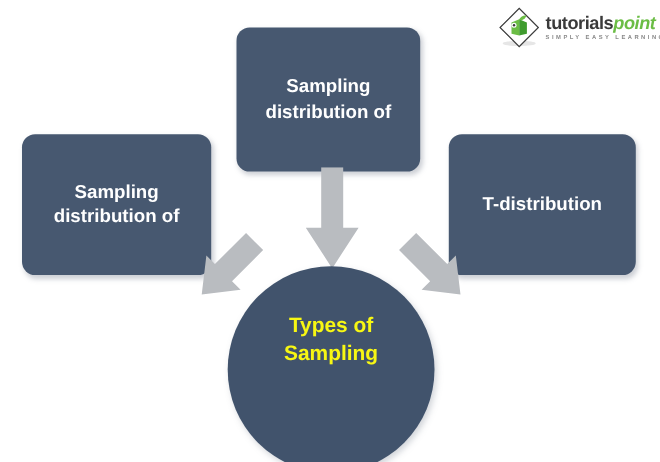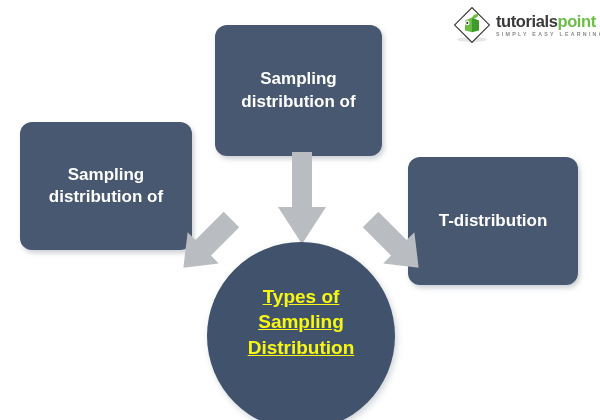--- a/index.html
+++ b/index.html
@@ -38,21 +38,21 @@
     margin-left: 4px;
     line-height: 1;
   }
   .logo-word {
     font-size: 16.5px;
     font-weight: bold;
     letter-spacing: -0.4px;
     white-space: nowrap;
   }
   .logo-word .w-dark { color: #3a3a3a; }
-  .logo-word .w-green { color: #6bbd45; }
+  .logo-word .w-green { color: #6bbd45; font-style: italic; }
   .logo-tagline {
     font-size: 5.3px;
     color: #8a8a8a;
     letter-spacing: 2.25px;
     margin-top: 3px;
     white-space: nowrap;
     font-weight: bold;
   }
 
   
@@ -67,21 +67,21 @@
     text-align: center;
     display: flex;
     align-items: center;
     justify-content: center;
     box-sizing: border-box;
     padding: 6px 10px;
     box-shadow: 2px 3px 5px rgba(120,130,145,0.38);
   }
   #box-means      { left: 20px;  top: 122px; width: 172px; height: 128px; }
   #box-proportion { left: 215px; top: 25px;  width: 167px; height: 131px; }
-  #box-tdist      { left: 408px; top: 122px; width: 170px; height: 128px; margin-top: 35px; }
+  #box-tdist      { left: 408px; top: 122px; width: 170px; height: 128px; }
 
   
   #circle-center {
     position: absolute;
     left: 207px;
     top: 242px;
     width: 188px;
     height: 188px;
     border-radius: 50%;
     background: #41536c;
@@ -90,21 +90,21 @@
     font-size: 19px;
     line-height: 1.34;
     text-align: center;
     display: flex;
     align-items: flex-start;
     justify-content: center;
     box-sizing: border-box;
     padding-top: 42px;
     box-shadow: 2px 3px 6px rgba(120,130,145,0.34);
   }
-  #circle-center .c-text { display: block; text-decoration: underline; }
+  #circle-center .c-text { display: block; }
 
   
   .arrow {
     position: absolute;
   }
   #arrow-left  { left: 168px; top: 205px; width: 76px; height: 80px; }
   #arrow-mid   { left: 272px; top: 152px; width: 60px; height: 95px; }
   #arrow-right { left: 358px; top: 205px; width: 76px; height: 80px; }
 </style>
 </head>
@@ -171,17 +171,16 @@
       <g transform="rotate(-45 38 40)">
         <path d="M27 4 L49 4 L49 44 L60 44 L38 72 L16 44 L27 44 Z" fill="#b9bcc0"></path>
       </g>
     </svg>
   </div>
 
   <div id="circle-center">
     <div>
       <span class="c-text">Types of</span>
       <span class="c-text">Sampling</span>
-      <span class="c-text">Distribution</span>
     </div>
   </div>
 
 </div>
 
 </body></html>

